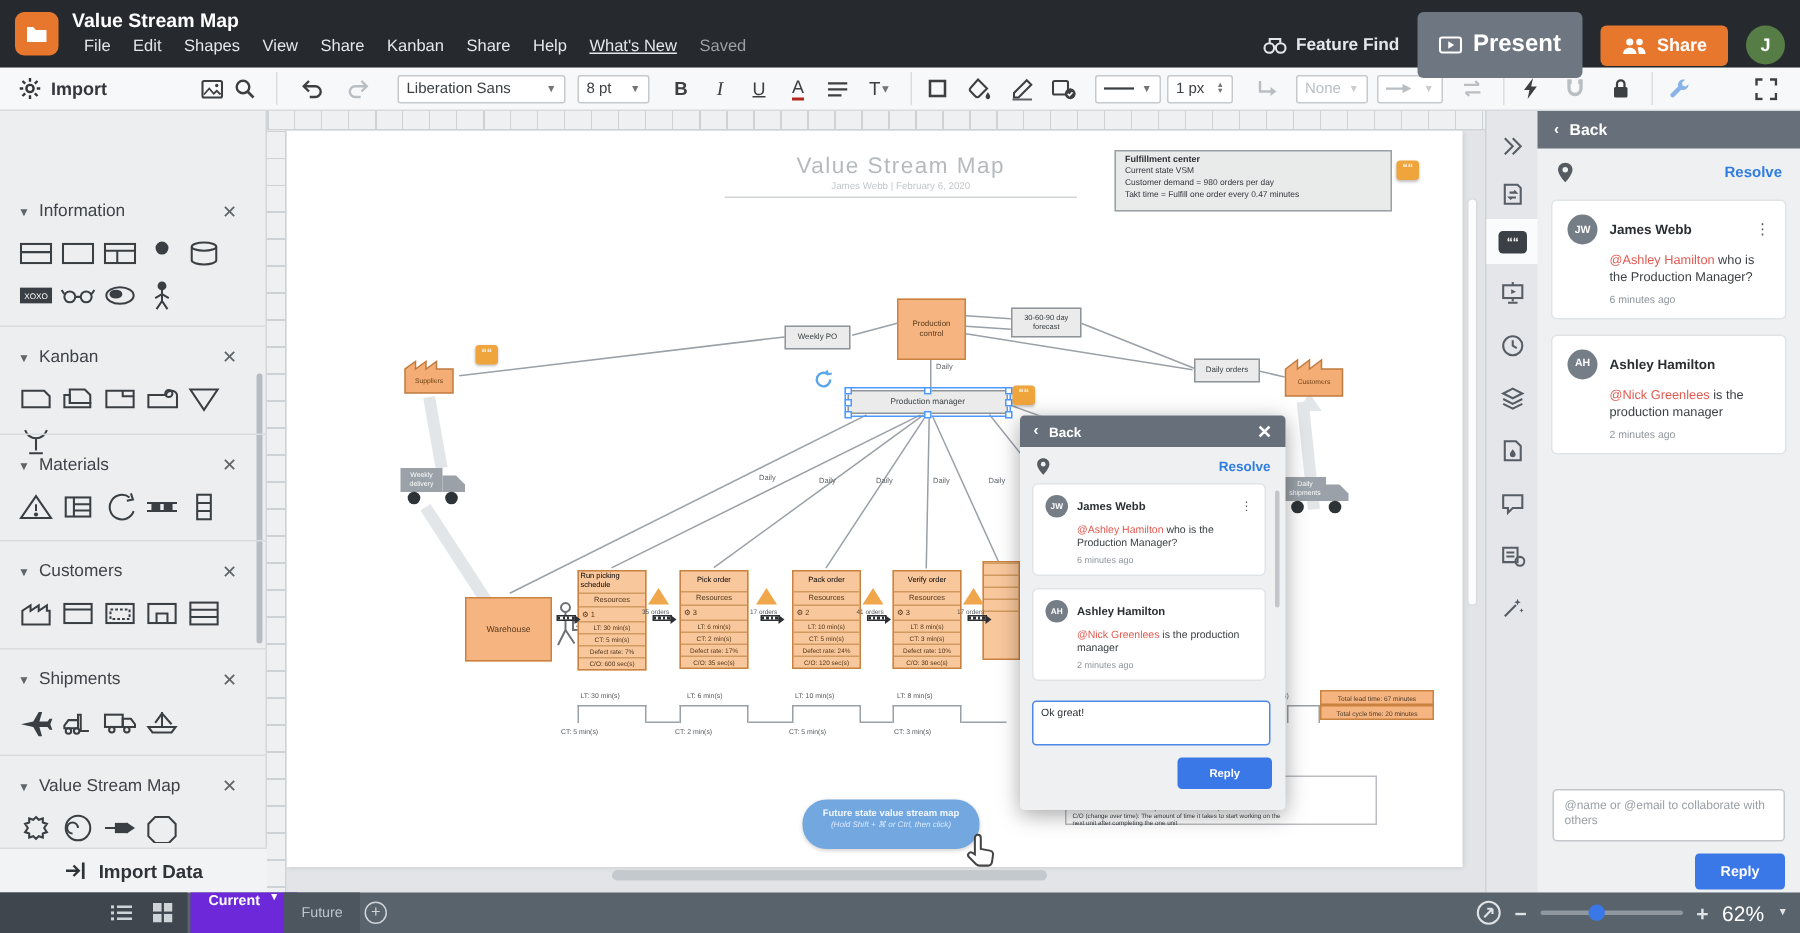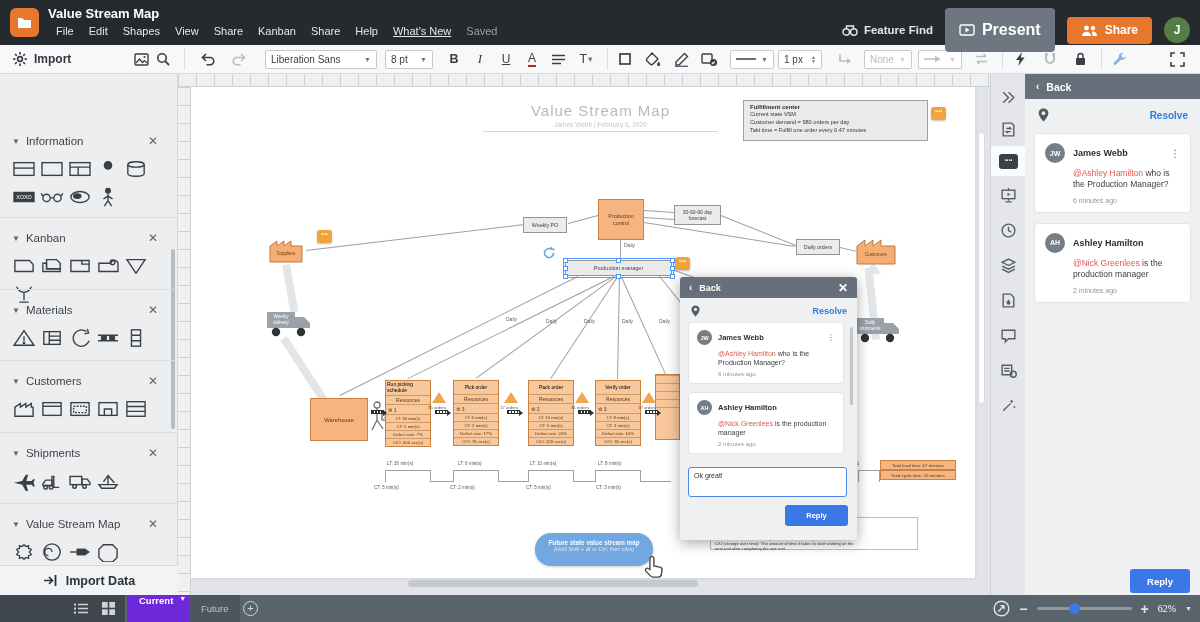--- a/index.html
+++ b/index.html
@@ -138,21 +138,21 @@
   #bottombar { position:absolute; left:0; top:595px; width:1200px; height:27px; background:#59636c; z-index:60; }
   #bb-left { position:absolute; left:0; top:0; width:125px; height:27px; background:#3f464d; }
   .bb-ic { position:absolute; top:5px; width:17px; height:17px; display:flex; align-items:center; justify-content:center; }
   #tab-current { position:absolute; left:127px; top:0; height:27px; background:#6d28d9; color:#fff; font-size:9.5px; font-weight:bold; display:flex; align-items:flex-start; gap:6px; padding:0 12px; }
   #tab-future { position:absolute; left:189px; top:0; height:27px; background:#4d565f; color:#bdc4ca; font-size:9.5px; display:flex; align-items:center; padding:0 12px; }
   #bb-plus { position:absolute; left:243px; top:6px; width:15px; height:15px; border:1.3px solid #cfd4d9; border-radius:50%; color:#cfd4d9; font-size:11px; line-height:12px; text-align:center; }
   #zoomer { position:absolute; right:8px; top:0; height:27px; display:flex; align-items:center; gap:9px; color:#e8eaed; }
   #zoom-track { position:relative; width:95px; height:3px; background:#8f989f; border-radius:2px; }
   #zoom-dot { position:absolute; left:32px; top:-4px; width:11px; height:11px; background:#3b78e7; border-radius:50%; }
   .zsign { font-size:14px; color:#dfe3e6; font-weight:bold; }
-  #zoom-val { font-size:10px; color:#fff;font-family:Liberation Serif, serif; }
+  #zoom-val { font-size:14px; color:#fff; }
 </style>
 </head>
 <body>
 
 <div id="app">
 
   <div id="topbar">
     <div id="logo">
       <svg width="15" height="13" viewBox="0 0 15 13">
           <path d="M1 2h4l2 2h7v8H1z" fill="#fff"></path>
@@ -974,20 +974,21 @@
         </div>
         <div class="ccard">
           <div class="chead">
             <div class="cava">AH</div>
             <div class="cname">Ashley Hamilton</div>
           </div>
           <div class="cbody"><span class="mention">@Nick Greenlees</span> is the production manager</div>
           <div class="ctime">2 minutes ago</div>
         </div>
       </div>
+    <div id="panel-input"><span>@name or @email to collaborate with others</span></div>
     <div id="panel-reply">Reply</div>
   </div>
 
   <div id="bottombar">
     <div id="bb-left"></div>
     <div class="bb-ic" style="left:72px">
       <svg width="14" height="11" viewBox="0 0 14 11">
           <g stroke="#cfd4d9" stroke-width="1.6">
             <path d="M4 1.5h10M4 5.5h10M4 9.5h10"></path>
           </g>

